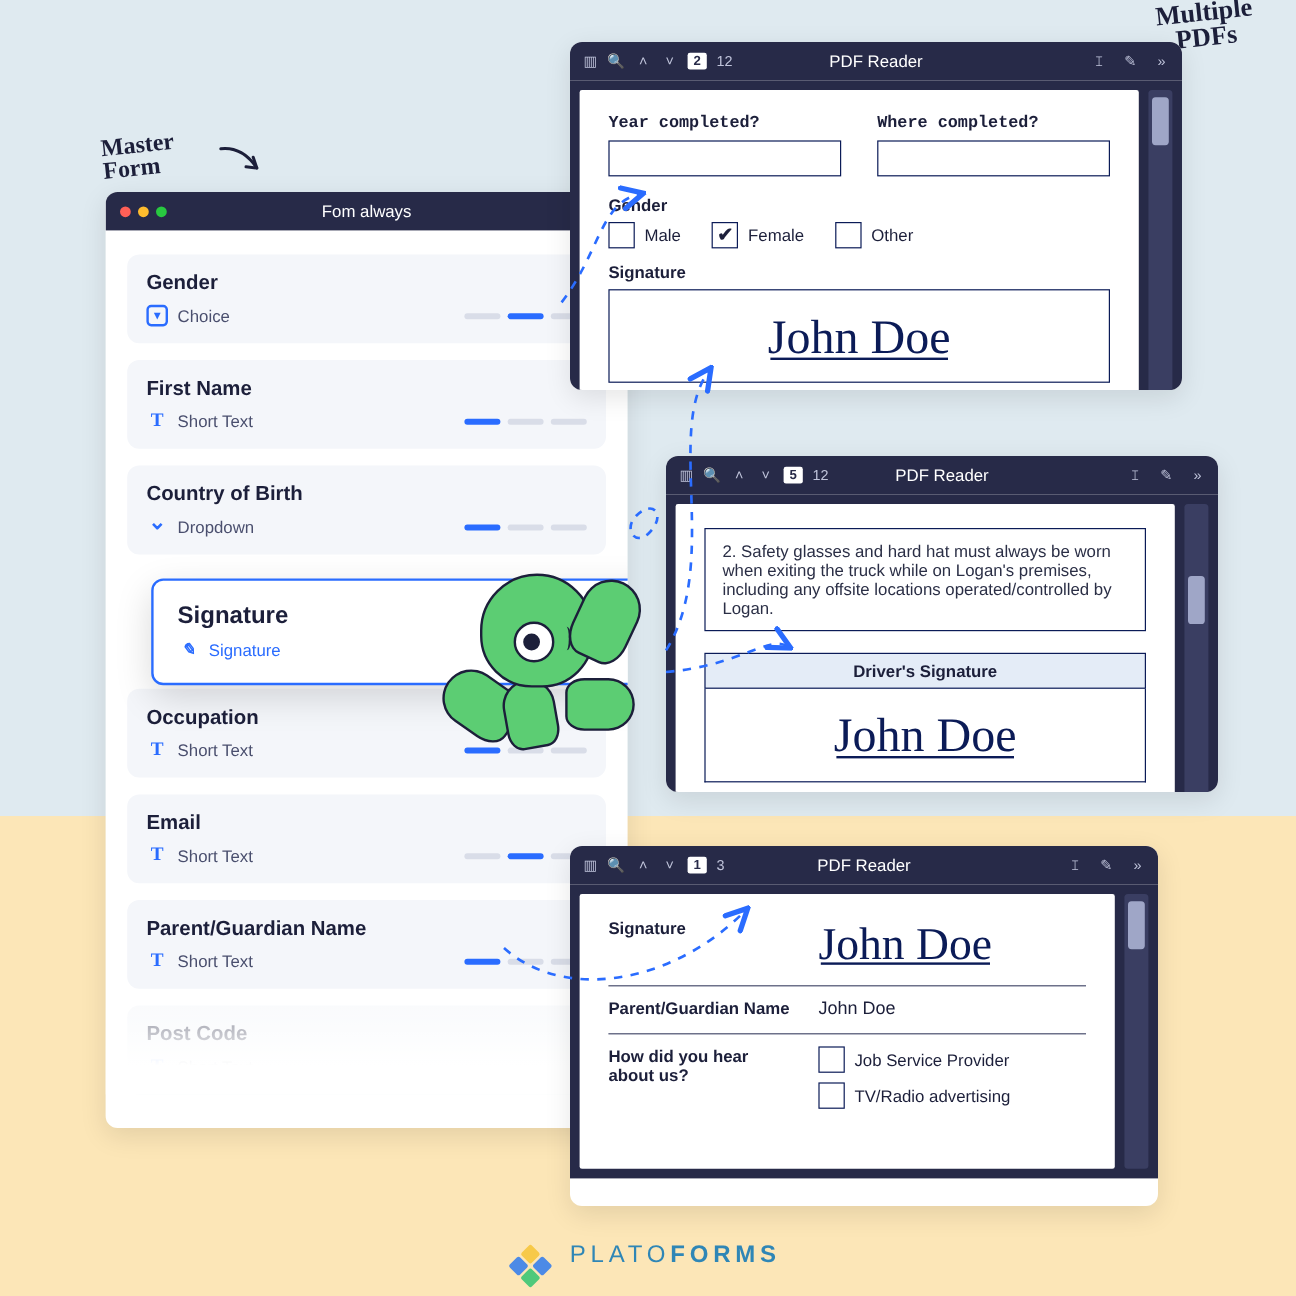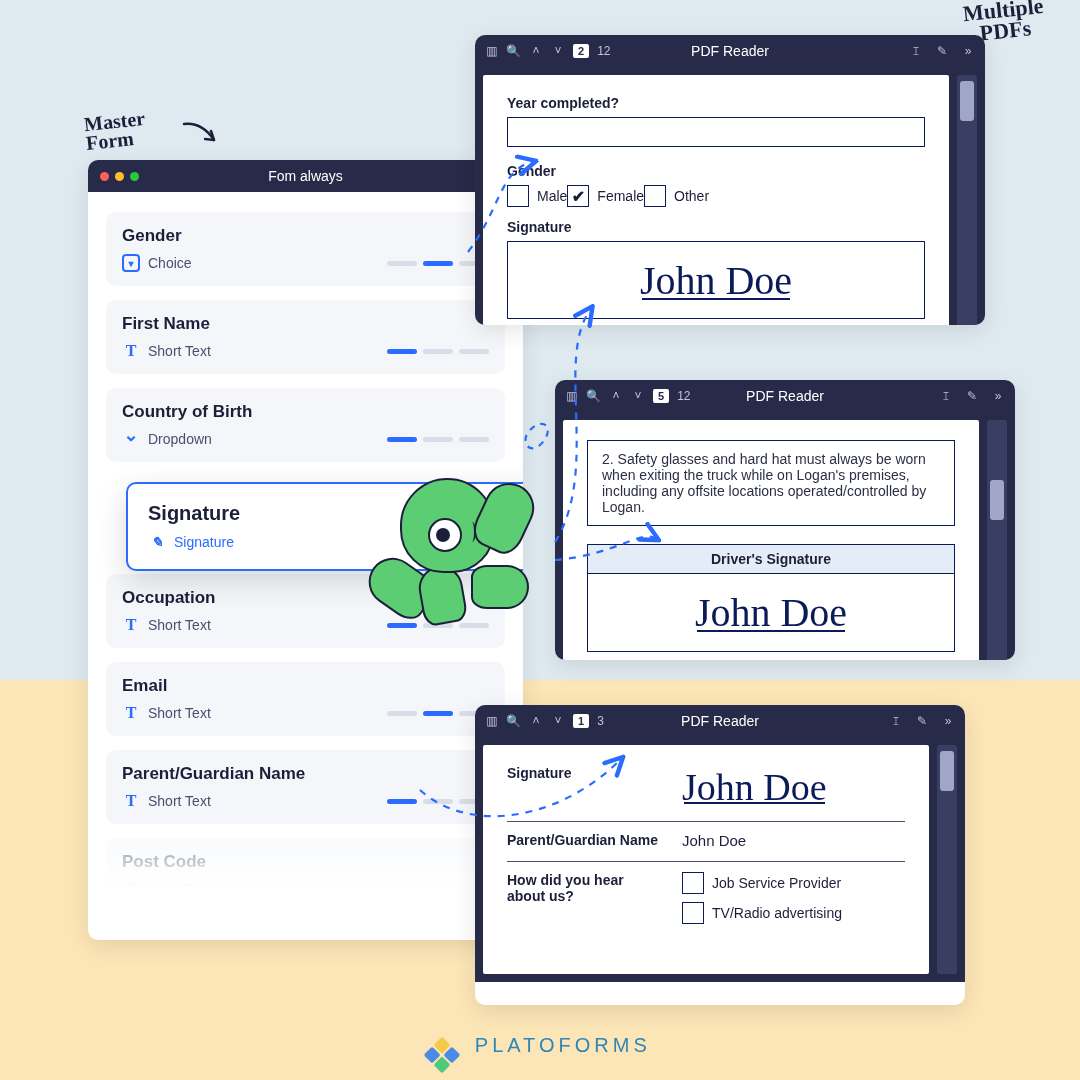--- a/index.html
+++ b/index.html
@@ -62,40 +62,40 @@
   .reader1 { left:475px; top:35px; width:510px; height:290px; }
   .reader1 .thumb{ top:6px; }
   .reader2 { left:555px; top:380px; width:460px; height:280px; }
   .reader2 .thumb{ top:60px; }
   .reader3 { left:475px; top:705px; width:490px; height:300px; }
   .reader3 .thumb{ top:6px; }
 
   .pdf-label { font-weight:600; font-size:14px; margin-bottom:6px;}
   .pdf-input { border:1.5px solid #0b1b57; height:30px; background:#fff; }
   .pdf-row { display:flex; gap:30px; }
-  .pdf-col { flex:1; }
+  .pdf-col { flex:1;font-family:Liberation Mono, monospace; }
   .cb { width:22px; height:22px; border:1.5px solid #0b1b57; display:inline-flex; align-items:center; justify-content:center; margin-right:8px; font-size:16px; font-weight:900;}
   .sig-box { border:1.5px solid #0b1b57; height:78px; display:flex; align-items:center; justify-content:center; }
   .sig-script { font-family:"Brush Script MT","Segoe Script",cursive; font-size:40px; color:#0b1b57; position:relative;}
   .sig-script::after{ content:""; position:absolute; left:2px; right:2px; bottom:4px; height:2px; background:#0b1b57;}
 
   .r2-text { border:1.5px solid #0b1b57; padding:10px 14px; font-size:14px; color:#2b2f46; }
   .r2-drvhead { margin-top:18px; border:1.5px solid #0b1b57; background:#e4ecf7; text-align:center; padding:6px; font-weight:600;}
   .r2-sig { border:1.5px solid #0b1b57; border-top:none; height:78px; display:flex; align-items:center; justify-content:center;}
 
   .r3-row { display:flex; align-items:flex-start; gap:20px; margin:0 0 10px 0; border-bottom:1px solid #4a4f6e; padding-bottom:12px;}
   .r3-row.noline { border-bottom:none; }
   .r3-label { width:155px; font-weight:600; font-size:14px;}
   .r3-val { flex:1; font-size:15px;}
   .r3-val .sig-script{ font-size:38px; }
   .r3-opts .opt { display:flex; align-items:center; font-size:14px; margin-bottom:8px;}
 
   
   .logo { position:absolute; left:0; right:0; bottom:12px; text-align:center; font-size:20px; letter-spacing:4px; color:#2f86b6; font-weight:400;}
-  .logo b{ color:#2f86b6; font-weight:400;}
+  .logo b{ color:#2f86b6; font-weight:700;}
   .logo .sq { display:inline-grid; grid-template:repeat(2,12px)/repeat(2,12px); gap:2px; vertical-align:-2px; margin-right:10px; transform:rotate(45deg);}
   .logo .sq span{ width:12px; height:12px; border-radius:2px;}
   .logo .sq span:nth-child(1){background:#f7c948;}
   .logo .sq span:nth-child(2){background:#4c8ae6;}
   .logo .sq span:nth-child(3){background:#4c8ae6;}
   .logo .sq span:nth-child(4){background:#4fc97b;}
 
   
   .mascot { position:absolute; left:380px; top:458px; width:160px; height:160px; z-index:10; }
   .mascot .body{ position:absolute; left:20px; top:20px; width:95px; height:95px; background:#5ccd73; border:2.5px solid #1c1f3a; border-radius:55% 55% 50% 50%;}
@@ -274,24 +274,28 @@
       <span class="tb-icon">»</span>
     </div>
   </div>
   <div class="surface">
     <div class="page">
       <div class="pdf-row">
         <div class="pdf-col">
           <div class="pdf-label">Year completed?</div>
           <div class="pdf-input"></div>
         </div>
+        <div class="pdf-col">
+          <div class="pdf-label">Where completed?</div>
+          <div class="pdf-input"></div>
+        </div>
       </div>
       <div style="margin-top:16px;">
         <div class="pdf-label">Gender</div>
-        <div style="display:flex; align-items:center; margin-bottom:12px;">
+        <div style="display:flex; gap:26px; align-items:center; margin-bottom:12px;">
           <span style="display:flex;align-items:center;">
               <span class="cb"></span>
               <span>Male</span>
             </span>
           <span style="display:flex;align-items:center;">
               <span class="cb">✔</span>
               <span>Female</span>
             </span>
           <span style="display:flex;align-items:center;">
               <span class="cb"></span>

